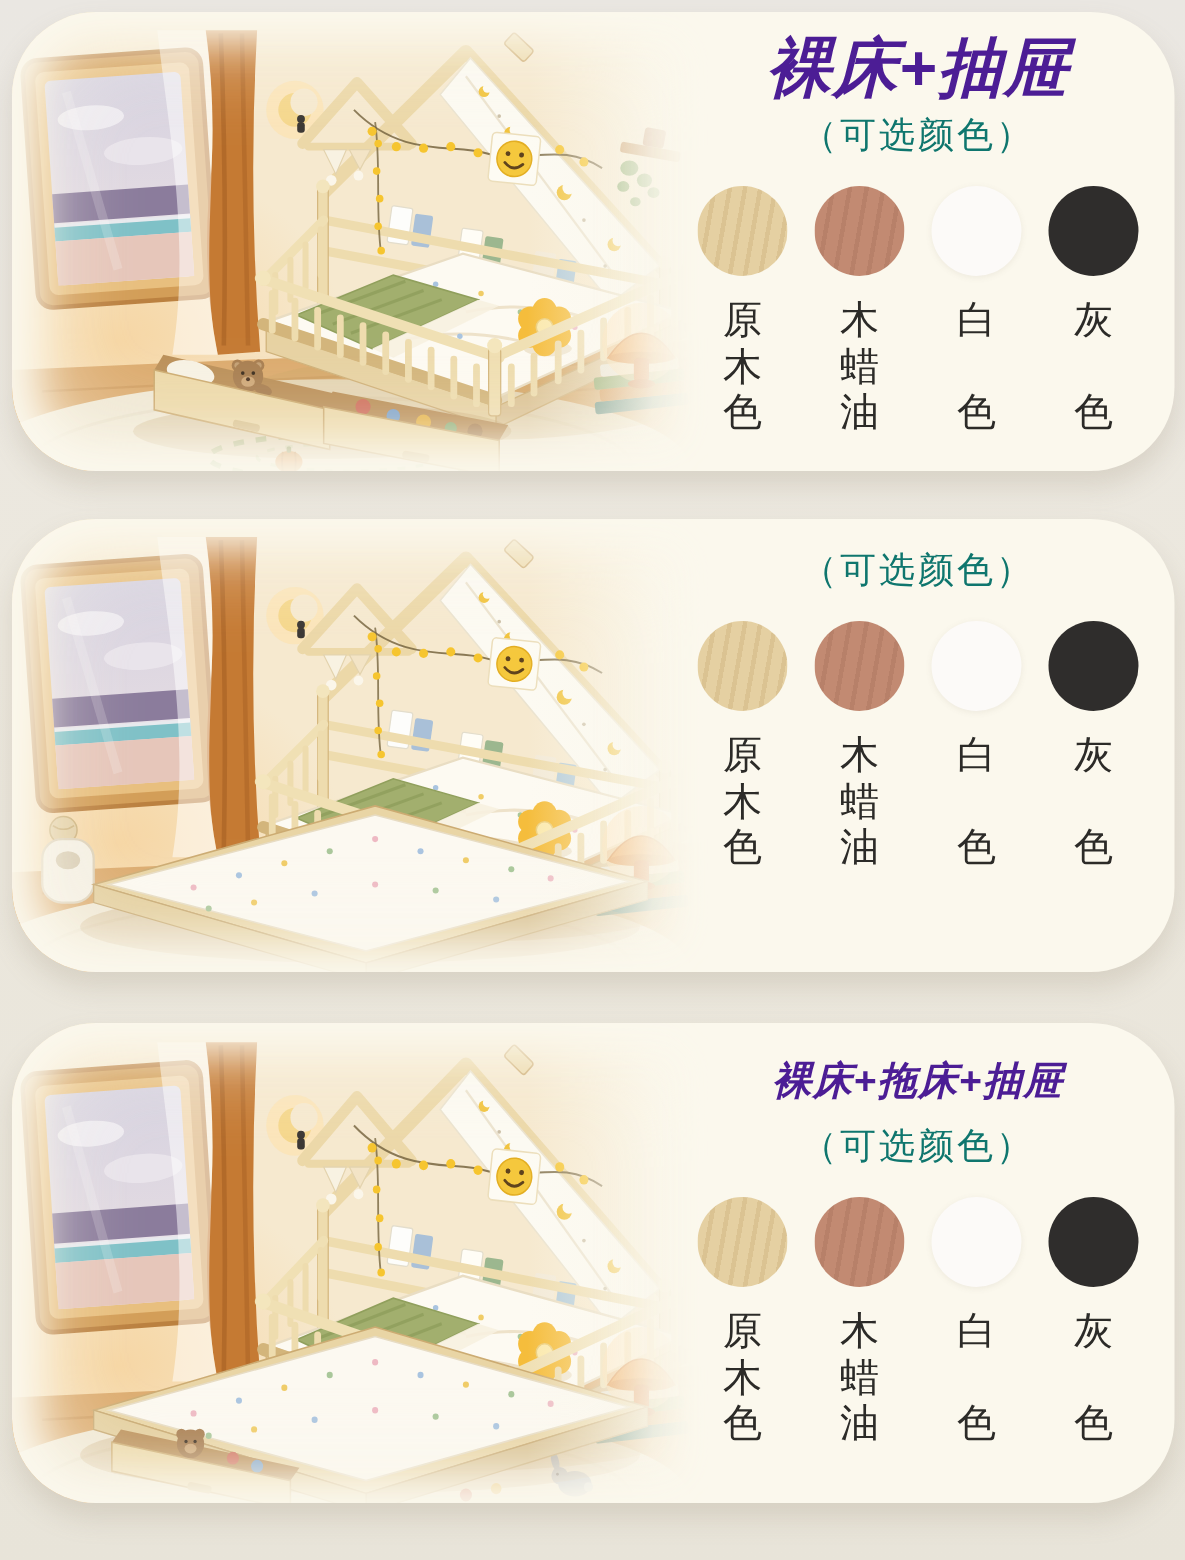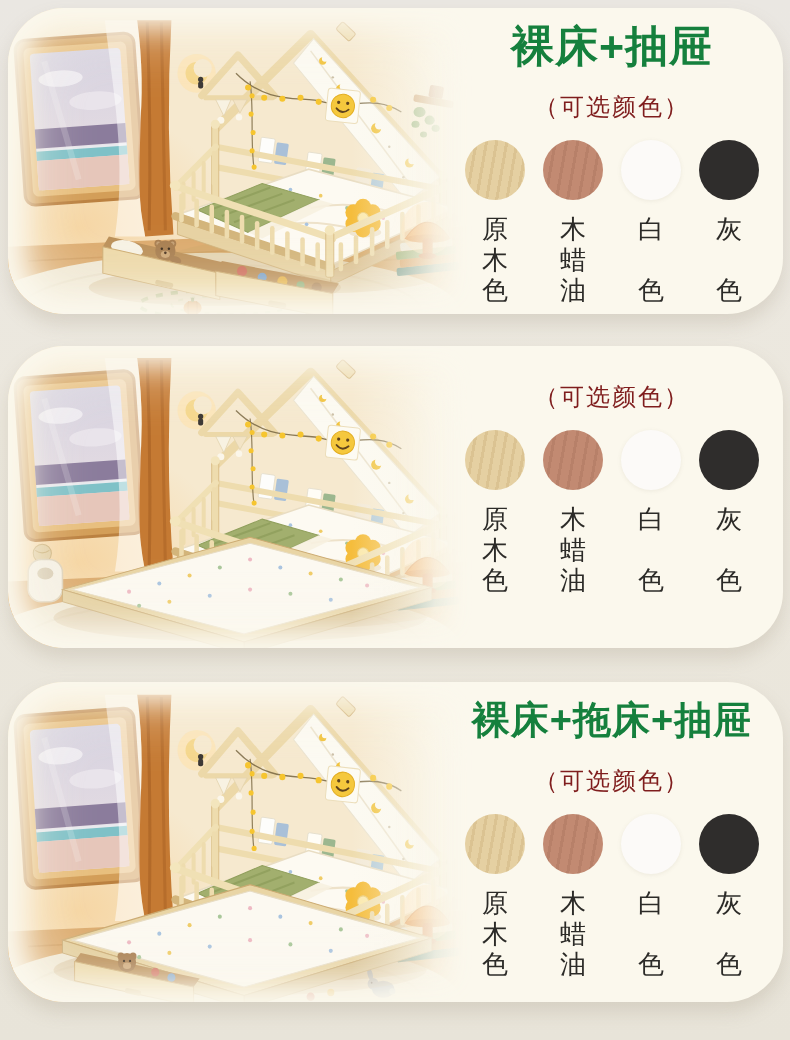--- a/index.html
+++ b/index.html
@@ -31,27 +31,27 @@
     box-shadow:inset 0 0 26px 16px #fbf8ed, inset 0 0 60px 26px rgba(251,248,237,.55);
     background:linear-gradient(90deg,rgba(251,248,237,0) 74%,rgba(251,248,237,.85) 92%,#fbf8ed 100%);
   }
   .content{
     position:absolute;left:436px;top:14px;width:336px;
     text-align:center;
   }
   .panel-title{
     margin:0;
     font-size:43px;line-height:48px;font-weight:700;
-    color:#15803d;letter-spacing:1px;white-space:nowrap;
-  }
-  .panel-title.narrow{font-size:38px;text-align:center;}
+    color:#4c1d95;letter-spacing:1px;white-space:nowrap;font-style:italic;
+  }
+  .panel-title.narrow{font-size:26px;text-align:center;}
   .panel-subtitle{
-    margin-top:22px;
+    margin-top:6px;
     font-size:24px;line-height:30px;font-weight:500;
-    color:#7f1d1d;letter-spacing:2px;
+    color:#0f766e;letter-spacing:2px;
   }
   .swatch-row{
     margin-top:18px;
     display:flex;justify-content:center;gap:14px;
   }
   .swatch-col{width:64px;display:flex;flex-direction:column;align-items:center;}
   .swatch-circle{
     width:60px;height:60px;border-radius:50%;
   }
   .grain-wood{

